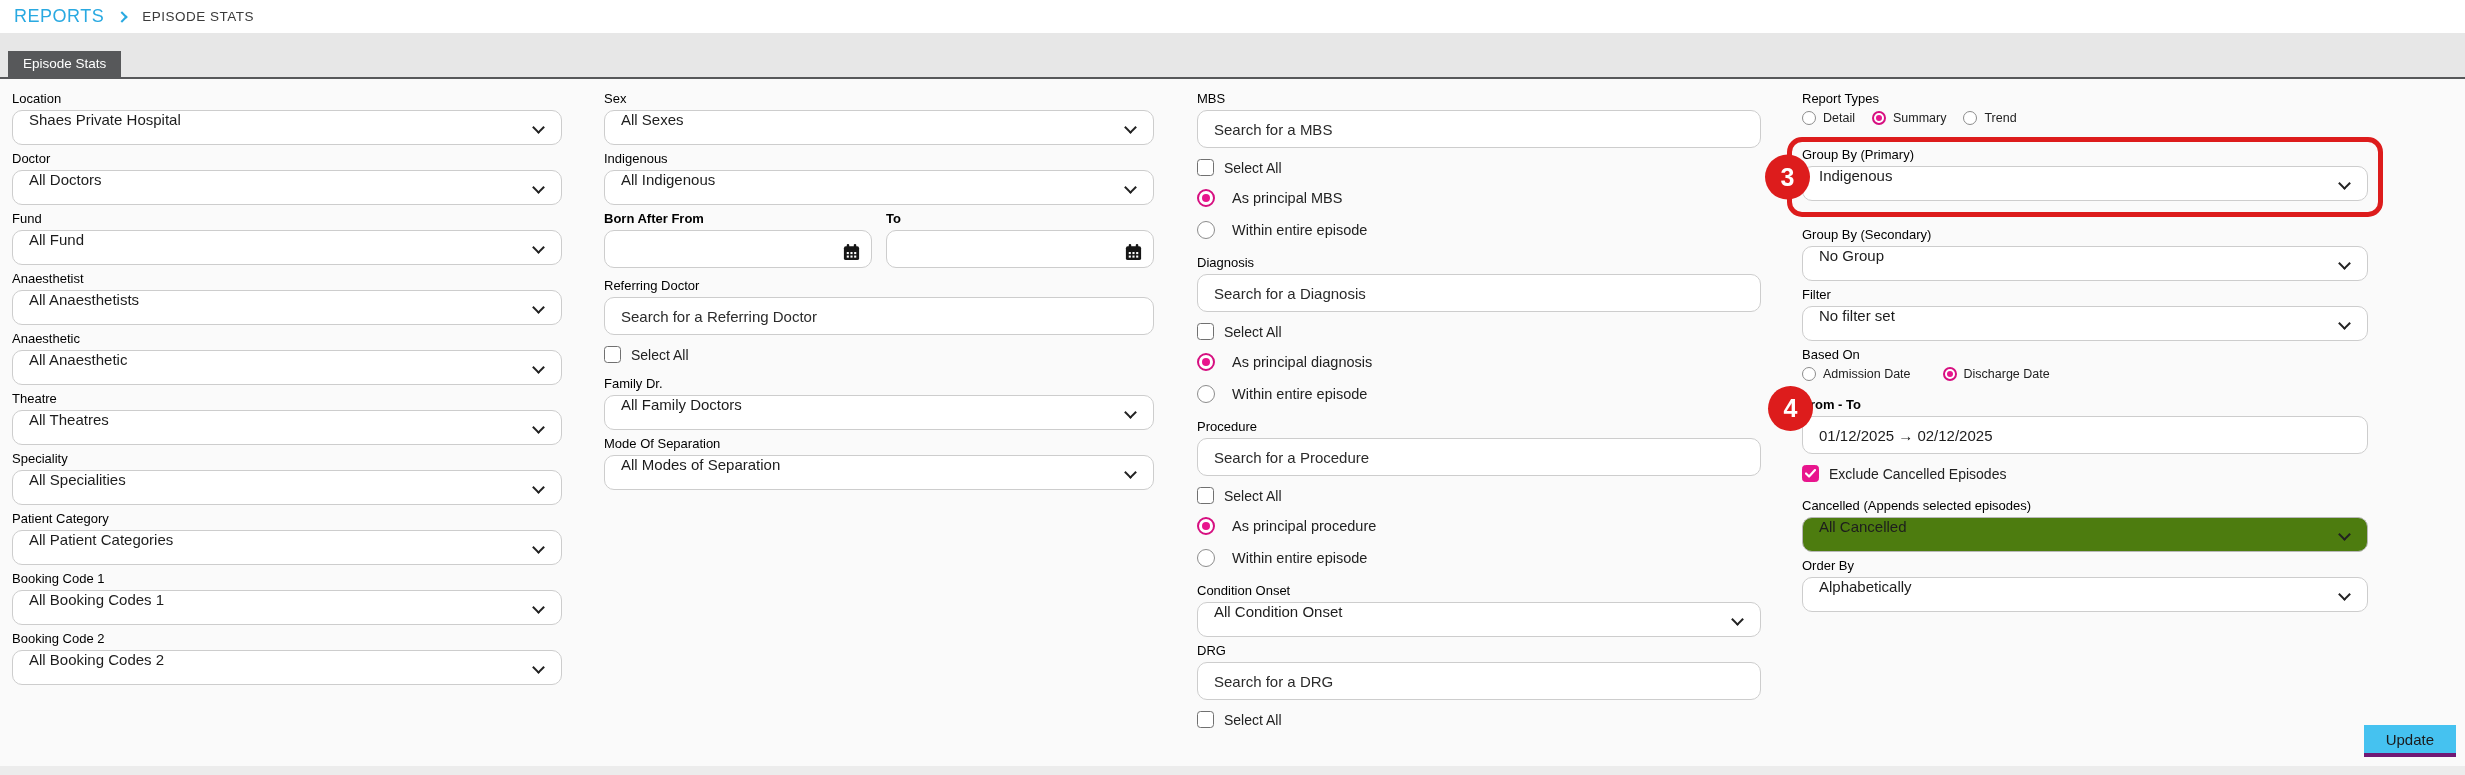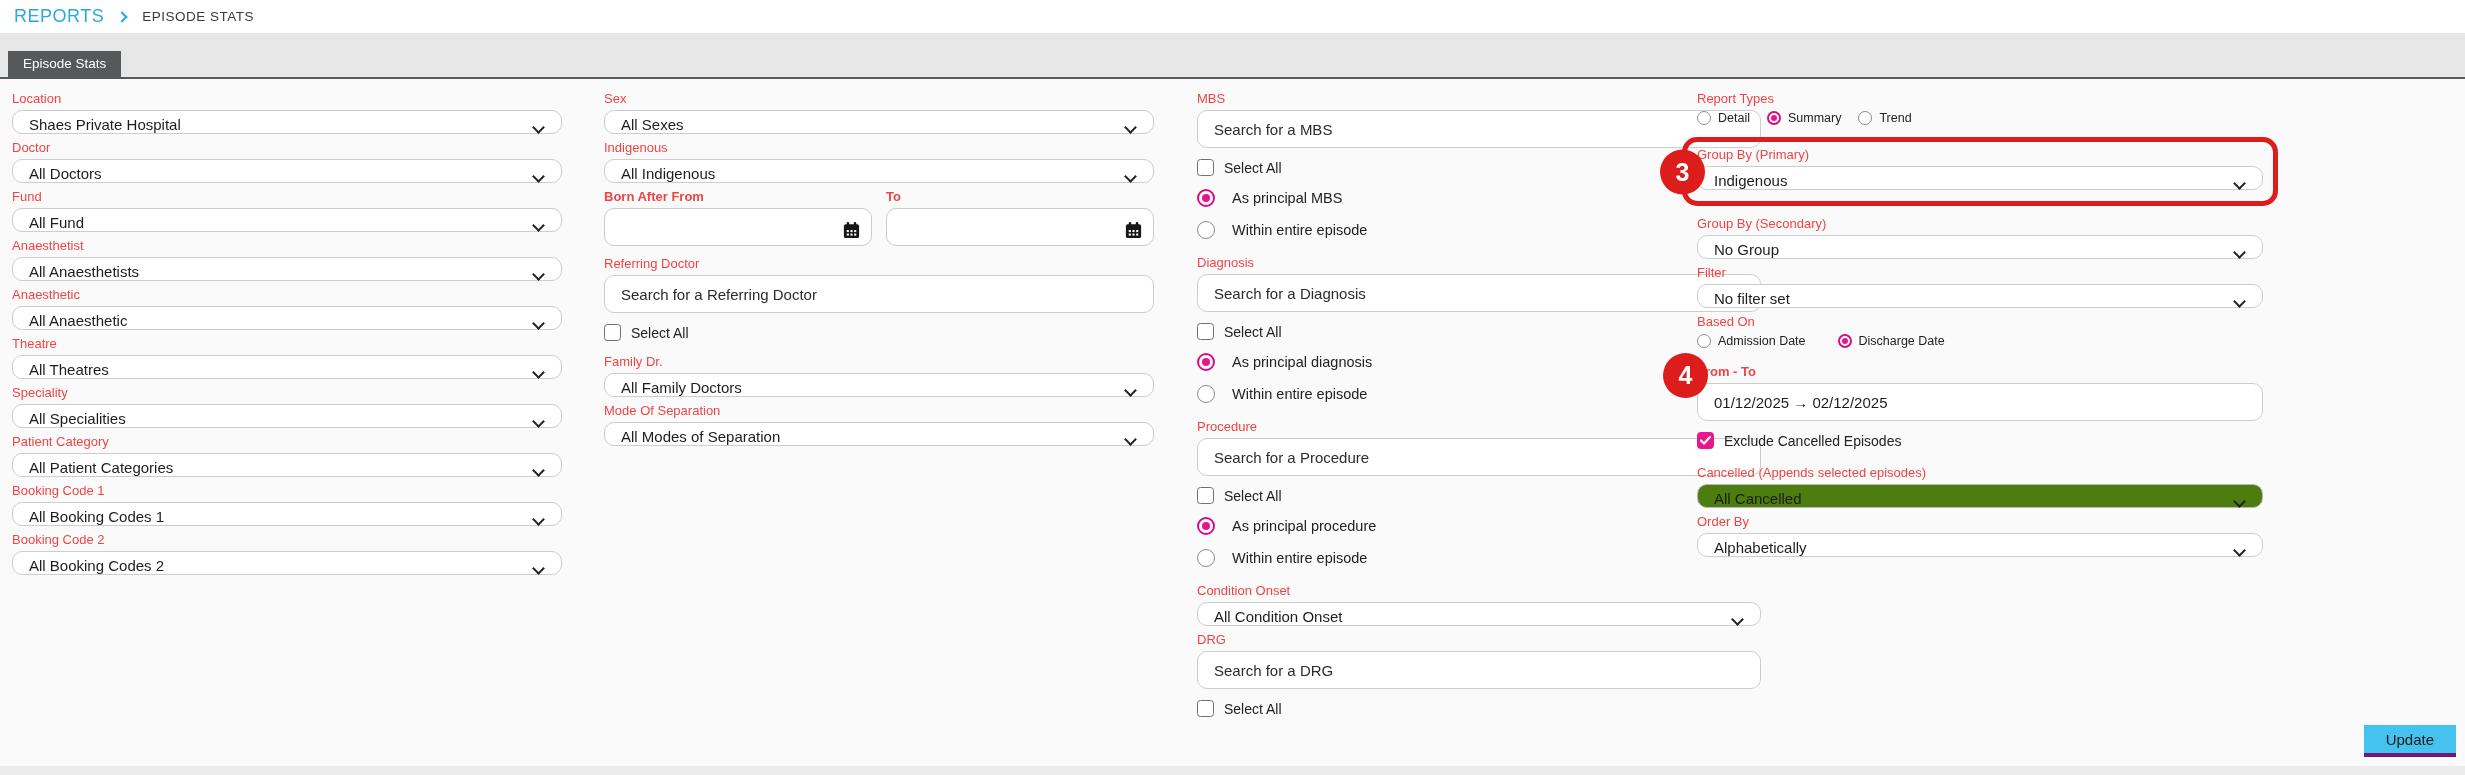--- a/index.html
+++ b/index.html
@@ -23,29 +23,29 @@
   .tabstrip { height:46px; background:#e7e7e7; border-bottom:2px solid #57585a;
               display:flex; align-items:flex-end; padding-left:8px; }
   .tab-active { background:#57585a; color:#fff; font-size:13.5px; padding:5px 15px 6px; cursor:pointer; }
 
   
   .panel { position:relative; height:687px; background:#fafafa; }
   .col { position:absolute; top:12px; }
   .c1 { left:12px;   width:550px; }
   .c2 { left:604px;  width:550px; }
   .c3 { left:1197px; width:564px; }
-  .c4 { left:1697px; width:566px; }
-
-  .flabel { font-size:13px; color:#ef4444; margin:0 0 4px; line-height:15px; }
+  .c4 { left:1802px; width:566px; }
+
+  .flabel { font-size:13px; color:#000000; margin:0 0 4px; line-height:15px; }
   .b { font-weight:bold; }
   .field { margin-bottom:6px; }
   .sec { margin-bottom:4px; }
 
-  .sel { position:relative; height:24px; background:#fff; border:1px solid #cdcdcd; border-radius:10px;
-         display:flex; align-items:flex-end; padding:0 44px 0 16px; font-size:15px; color:#1d1d1d; cursor:pointer; }
+  .sel { position:relative; height:35px; background:#fff; border:1px solid #cdcdcd; border-radius:10px;
+         display:flex; align-items:flex-start; padding:0 44px 0 16px; font-size:15px; color:#1d1d1d; cursor:pointer; }
   .sel-chev { position:absolute; right:18px; top:12px; width:9px; height:9px;
               border-right:2.5px solid #222; border-bottom:2.5px solid #222; transform:rotate(45deg); }
   .sel.disabled { background:#4d7c0f; border-color:#b8b8b8; }
 
   .tinput { height:38px; width:100%; background:#fff; border:1px solid #cdcdcd; border-radius:10px;
             padding:0 16px; font-size:15px; color:#1d1d1d; font-family:inherit; outline:none; }
   .tinput::placeholder { color:#2b2b2b; opacity:1; }
 
   .daterow { display:flex; gap:14px;justify-content:flex-end; }
   .datewrap { position:relative; flex:1; }

